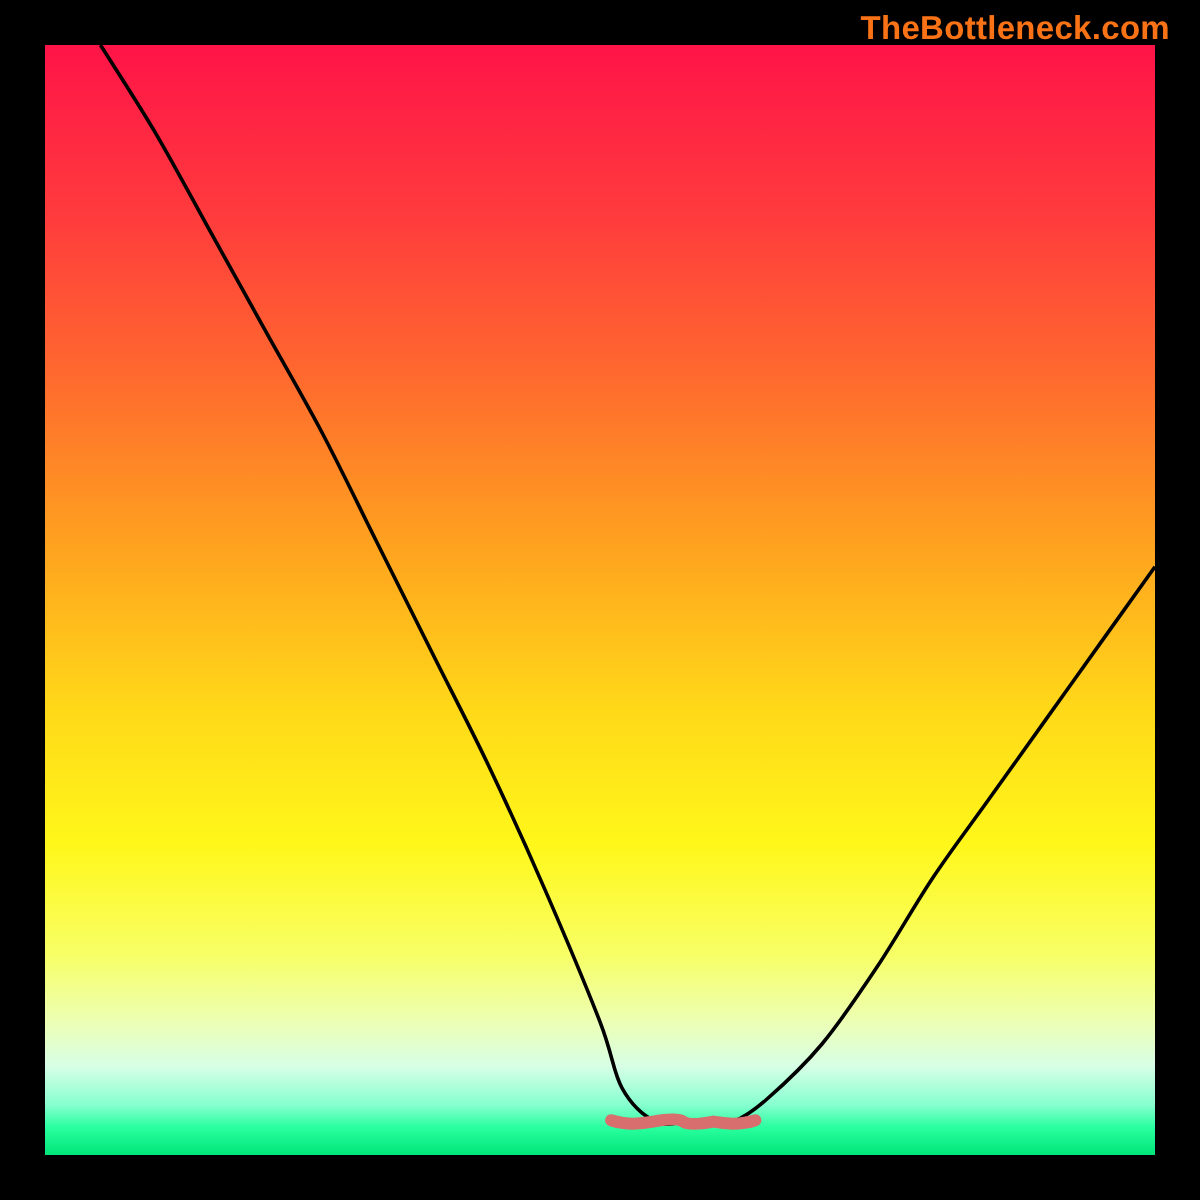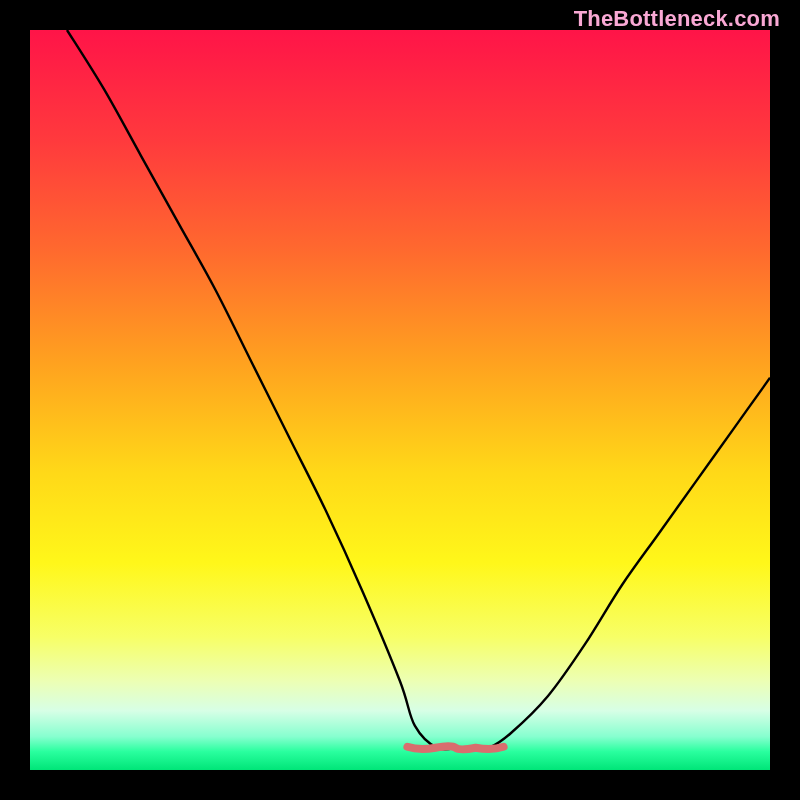--- a/index.html
+++ b/index.html
@@ -27,21 +27,21 @@
     inset: 0;
     pointer-events: none;
   }
   .watermark {
     position: absolute;
     top: 6px;
     right: 20px;
     font-family: Arial, Helvetica, sans-serif;
     font-size: 22px;
     font-weight: 600;
-    color: #f9a8d4;
+    color: #f97316;
     letter-spacing: 0.2px;
     pointer-events: none;
   }
 </style>
 </head>
 <body>
 
 <div class="frame">
   <div class="plot">
     <svg class="gradient" viewBox="0 0 740 740" preserveAspectRatio="none">

